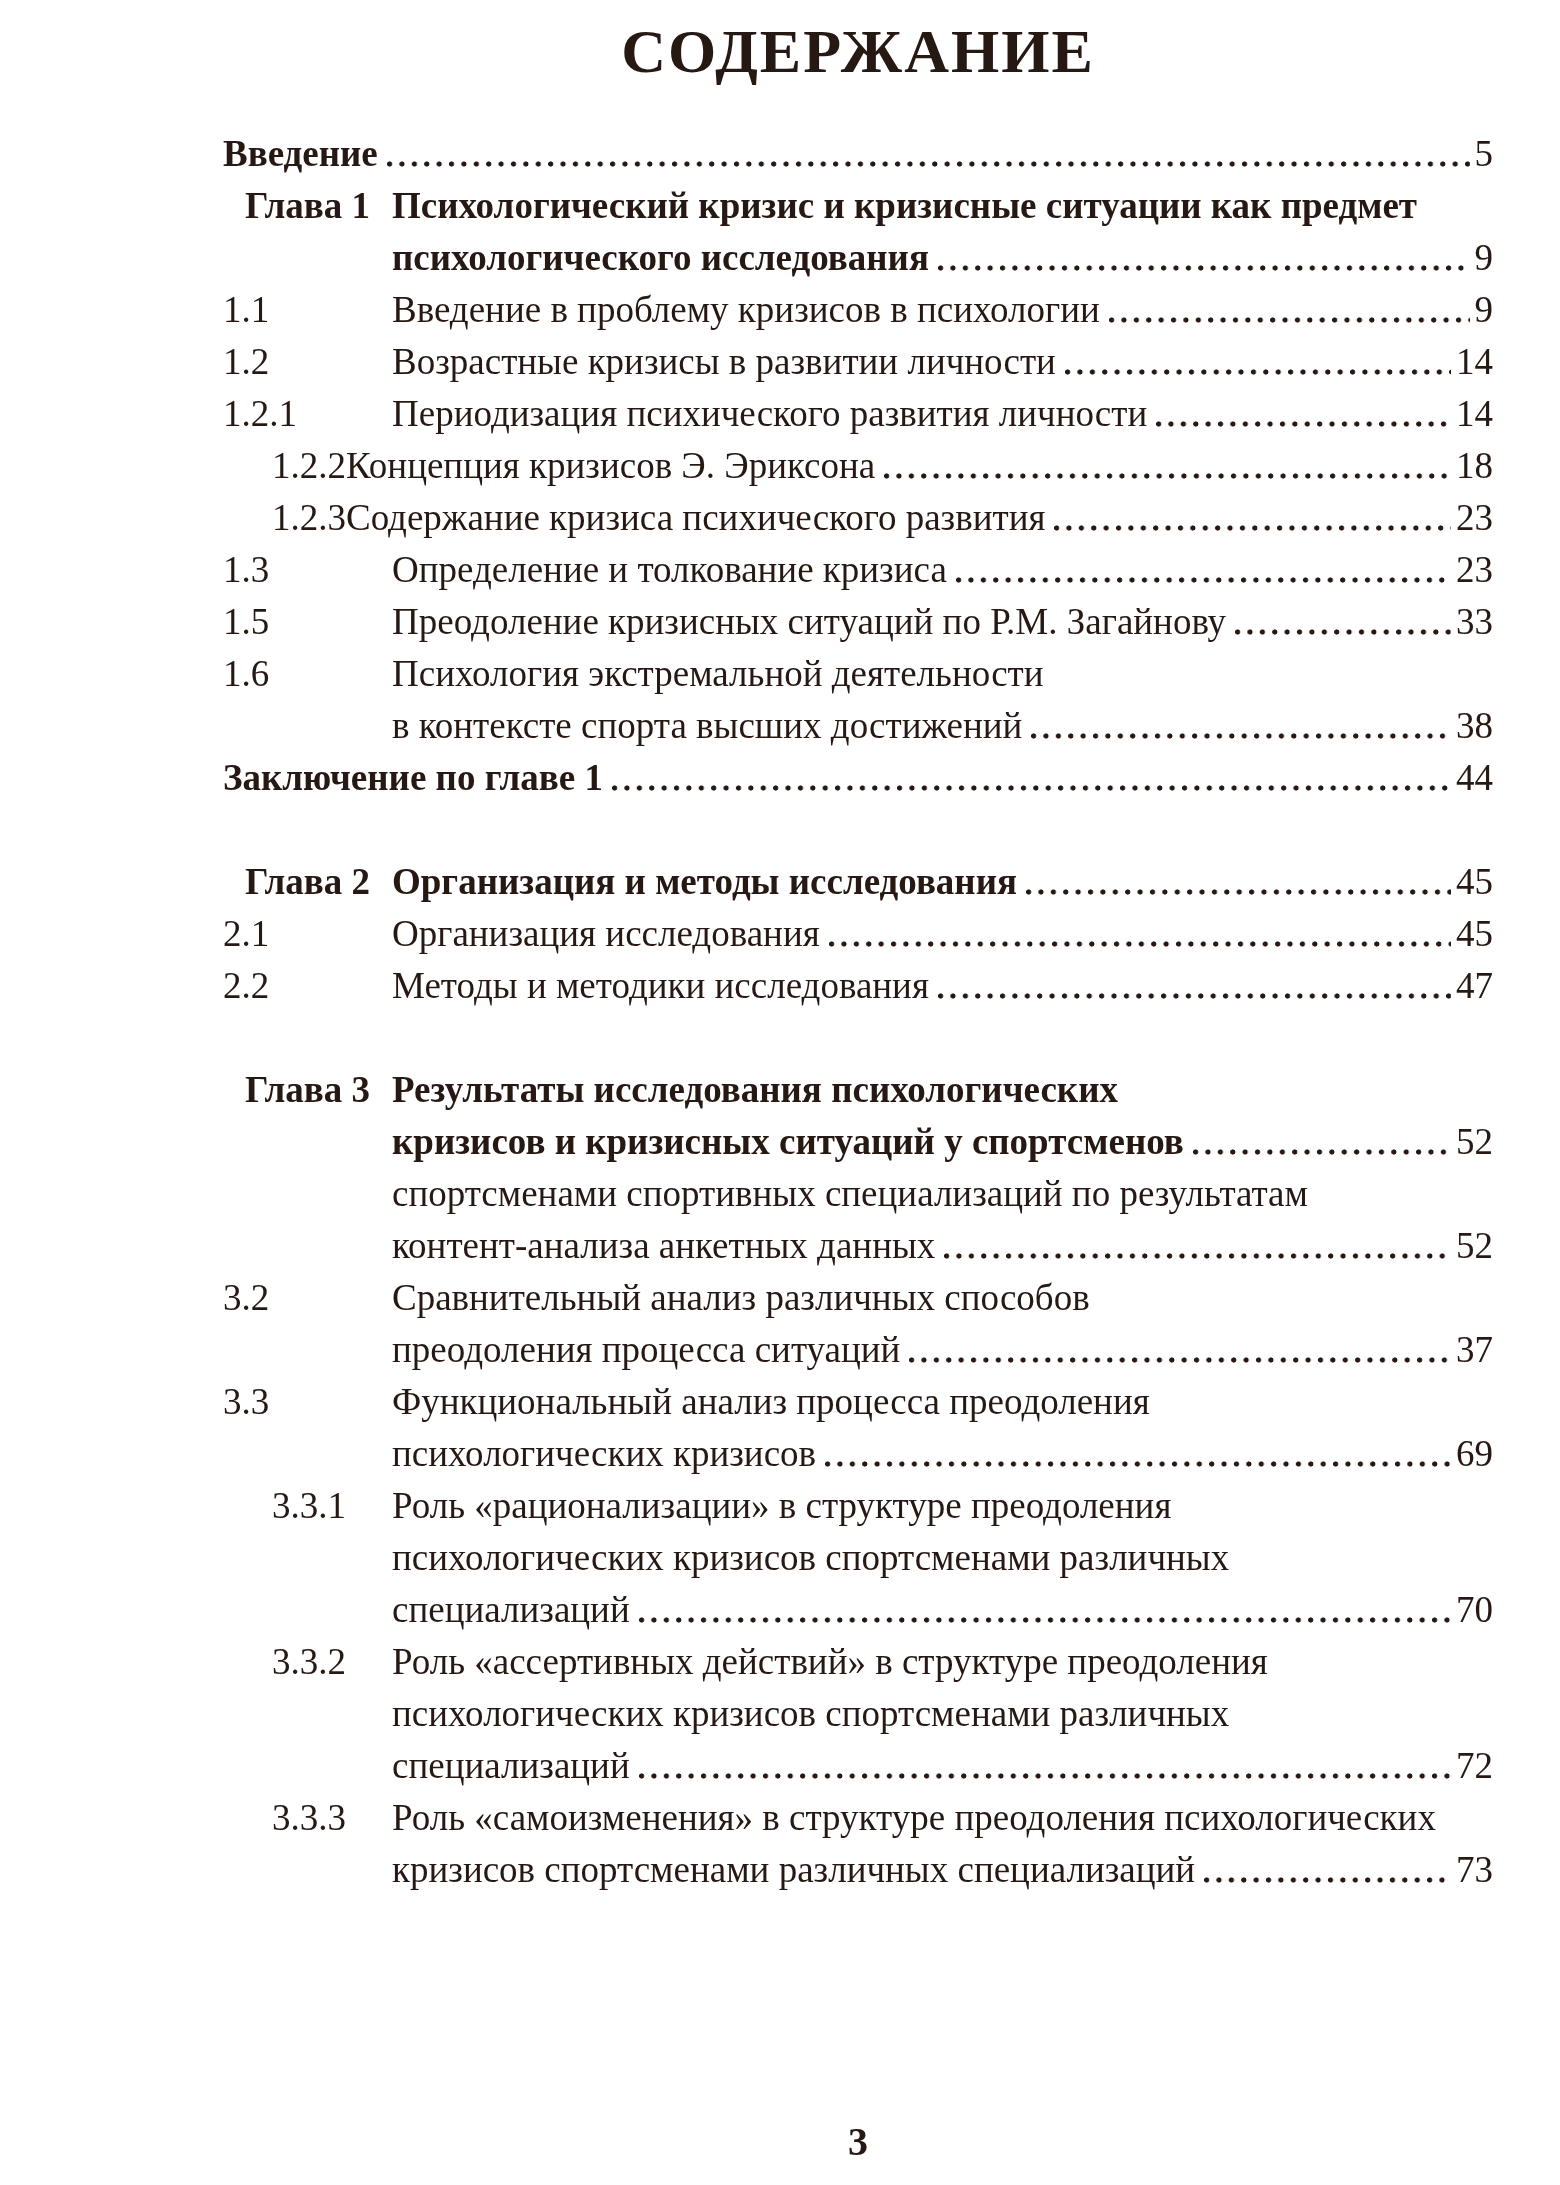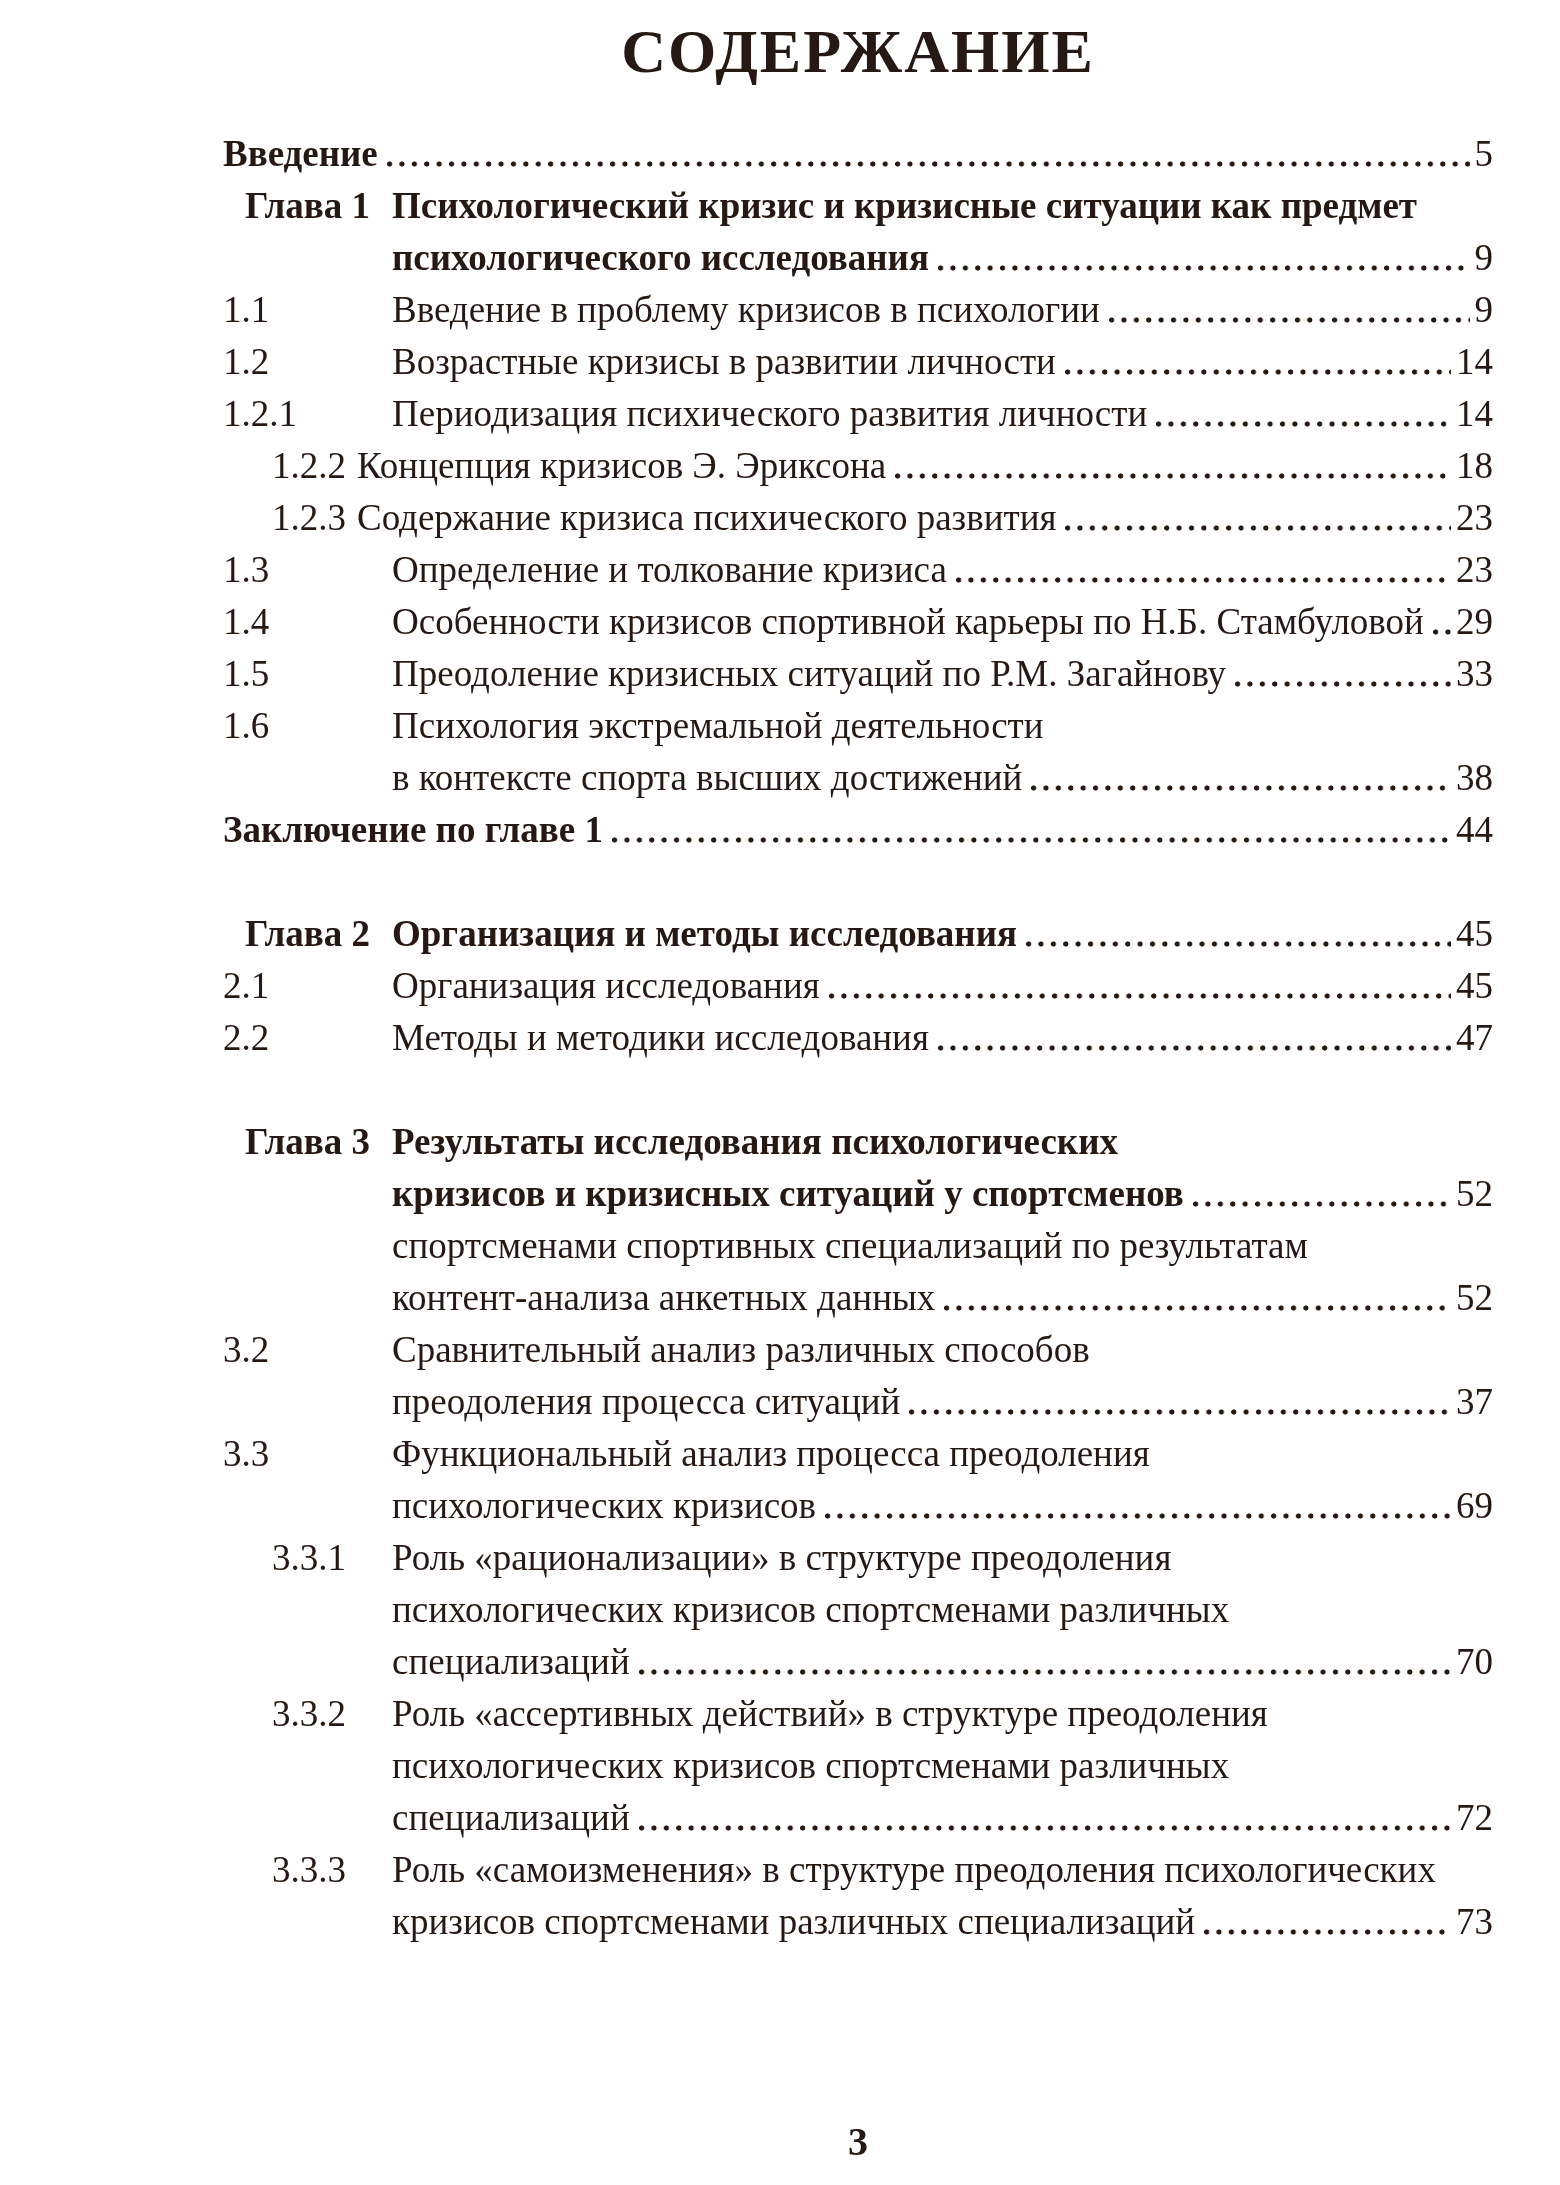--- a/index.html
+++ b/index.html
@@ -17,21 +17,21 @@
   }
   .rows { position: absolute; top: 128px; left: 0; width: 100%; }
   .line {
     display: flex; align-items: stretch;
     height: 52px; line-height: 52px; font-size: 37px; white-space: nowrap;
   }
   .spacer { height: 52px; }
   .numcell { flex: 0 0 169px; }
   .line.sub { padding-left: 49px; }
   .line.sub .numcell { flex: 0 0 120px; }
-  .num-inline { margin-right: 11px; }
+  .num-inline { }
   .bold { font-weight: bold; text-align: center; }
   .txt { flex: 0 0 auto; }
   .dots {
     flex: 1 1 0; min-width: 10px; margin: 0 5px 0 9px;
     background-image: radial-gradient(circle at 2.6px 36px, #261812 2.25px, rgba(0,0,0,0) 2.9px);
     background-size: 12.4px 52px; background-repeat: repeat-x;
   }
   .pagenum { flex: 0 0 auto; }
   .footer-folio {
     position: absolute; top: 2118px; left: 0; right: 0;
@@ -90,26 +90,20 @@
           <span class="dots"></span>
           <span class="pagenum">23</span>
         </div>
         <div class="line">
           <span class="numcell">1.3</span>
           <span class="txt">Определение и толкование кризиса</span>
           <span class="dots"></span>
           <span class="pagenum">23</span>
         </div>
         <div class="line">
-          <span class="numcell">1.4</span>
-          <span class="txt">Особенности кризисов спортивной карьеры по Н.Б. Стамбуловой</span>
-          <span class="dots"></span>
-          <span class="pagenum">29</span>
-        </div>
-        <div class="line">
           <span class="numcell">1.5</span>
           <span class="txt">Преодоление кризисных ситуаций по Р.М. Загайнову</span>
           <span class="dots"></span>
           <span class="pagenum">33</span>
         </div>
         <div class="line">
           <span class="numcell">1.6</span>
           <span class="txt">Психология экстремальной деятельности</span>
         </div>
         <div class="line">

